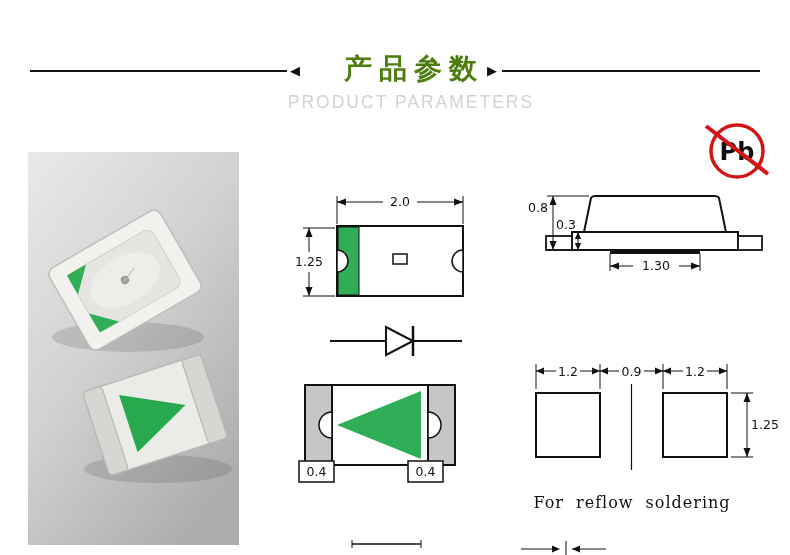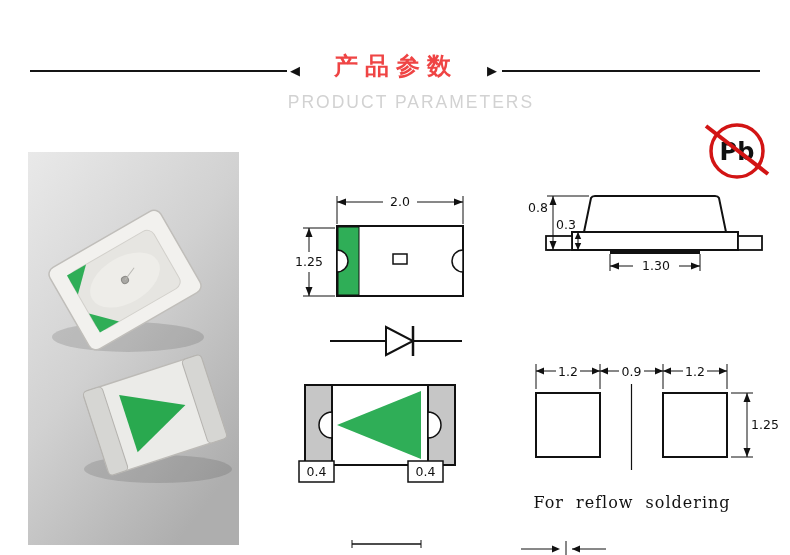--- a/index.html
+++ b/index.html
@@ -2,22 +2,22 @@
 <html><head>
 <meta charset="utf-8">
 <style>
   html,body{margin:0;padding:0;}
   body{width:790px;height:555px;position:relative;background:#ffffff;
        font-family:"Liberation Sans",sans-serif;overflow:hidden;color:#111;}
   .abs{position:absolute;}
   .hline{position:absolute;height:2px;background:#151515;top:70px;}
   #hline-left{left:30px;width:257px;}
   #hline-right{left:502px;width:258px;}
-  .title{position:absolute;top:50px;left:308px;width:176px;text-align:center;
-         font-size:24px;font-weight:700;letter-spacing:7px;color:#ef4444;}
+  .title{position:absolute;top:50px;left:308px;width:176px;text-align:right;
+         font-size:28px;font-weight:700;letter-spacing:7px;color:#4d7c0f;}
   .arrow{position:absolute;top:63px;font-size:13px;color:#111;}
   #arrow-left{left:290px;}
   #arrow-right{left:487px;}
   .subtitle{position:absolute;top:92px;left:0;width:790px;text-align:center;
             font-size:17.5px;letter-spacing:2px;color:#d2d2d2;font-weight:400;padding-left:16px;}
   svg text{font-family:"DejaVu Sans","Liberation Sans",sans-serif;fill:#111;stroke:none;}
   .dimtext{font-size:12.5px;}
   .caption{font-family:"DejaVu Serif","Liberation Serif",serif;font-size:16px;
            letter-spacing:1px;word-spacing:6px;}
 </style>

